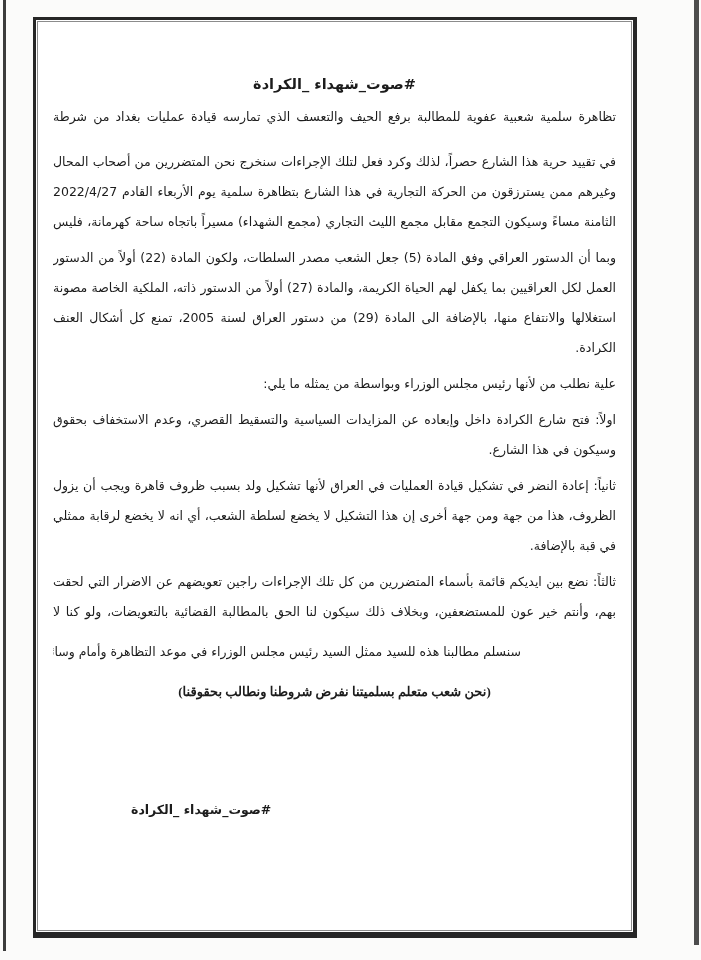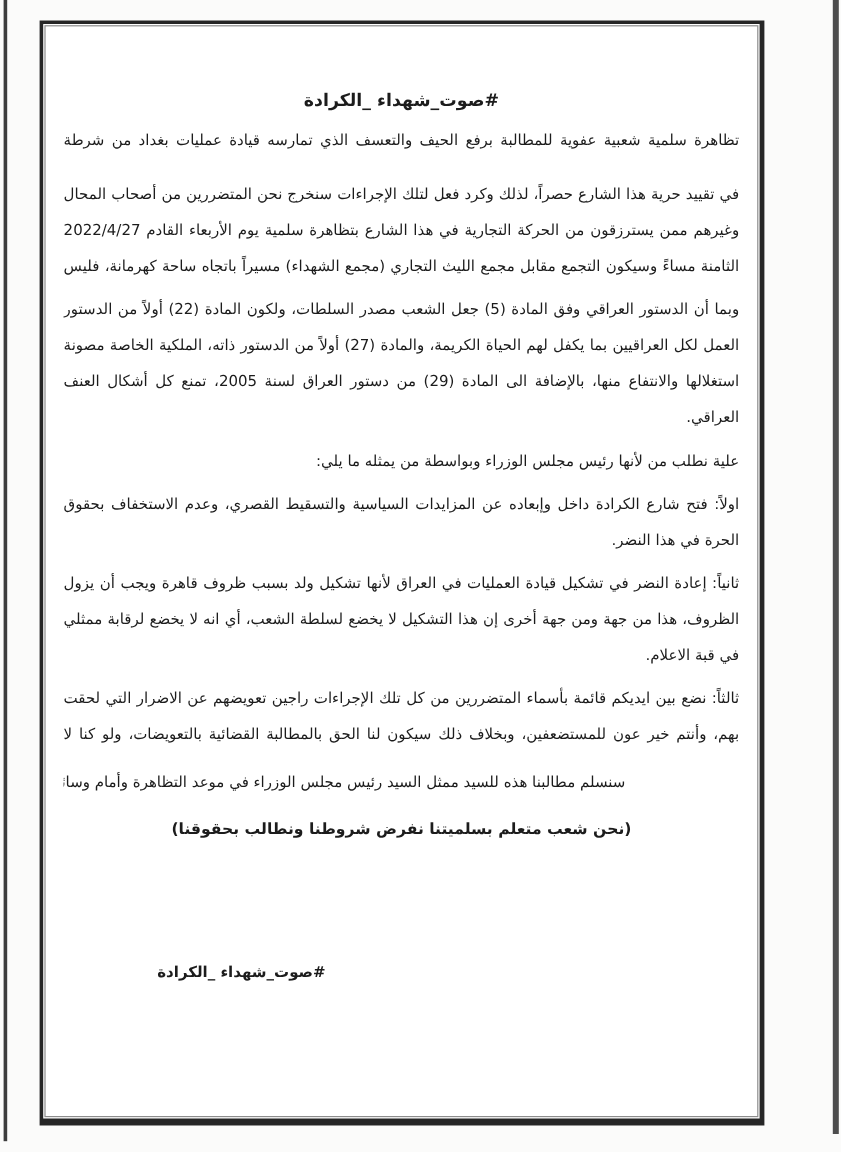--- a/index.html
+++ b/index.html
@@ -32,21 +32,21 @@
   }
   .j{ text-align:justify;text-align-last:justify;white-space:normal; }
   .end{ text-align:right;text-align-last:right; }
   .center{ text-align:center;text-align-last:center; }
   .title{
     height:24px;line-height:24px;font-weight:bold;font-size:14.5px;
     text-align:center;text-align-last:center;
   }
   .mt6{margin-top:6px;} .mt10{margin-top:10px;} .mt15{margin-top:15px;} .mt90{margin-top:90px;}
   .closing{ padding-right:95px; }
-  .slogan{ font-weight:bold;font-size:13px; }
+  .slogan{ font-weight:bold;font-size:13px;font-family:Liberation Serif, serif; }
   .hash-bottom{
     height:26px;line-height:26px;font-weight:bold;font-size:12.5px;
     text-align:left;text-align-last:left;padding-left:78px;
   }
 </style>
 </head>
 <body>
 
 <div class="edge-left"></div>
 <div class="edge-right"></div>
@@ -59,30 +59,30 @@
 
       <div class="line j mt6">تظاهرة سلمية شعبية عفوية للمطالبة برفع الحيف والتعسف الذي تمارسه قيادة عمليات بغداد من شرطة اتحادية ومرور ،</div>
 
       <div class="line j mt15">في تقييد حرية هذا الشارع حصراً، لذلك وكرد فعل لتلك الإجراءات سنخرج نحن المتضررين من أصحاب المحال التجارية</div>
       <div class="line j">وغيرهم ممن يسترزقون من الحركة التجارية في هذا الشارع بتظاهرة سلمية يوم الأربعاء القادم 2022/4/27 في الساعة</div>
       <div class="line j">الثامنة مساءً وسيكون التجمع مقابل مجمع الليث التجاري (مجمع الشهداء) مسيراً باتجاه ساحة كهرمانة، فليس من سلطان</div>
 
       <div class="line j mt6">وبما أن الدستور العراقي وفق المادة (5) جعل الشعب مصدر السلطات، ولكون المادة (22) أولاً من الدستور تكفل حق</div>
       <div class="line j">العمل لكل العراقيين بما يكفل لهم الحياة الكريمة، والمادة (27) أولاً من الدستور ذاته، الملكية الخاصة مصونة في</div>
       <div class="line j">استغلالها والانتفاع منها، بالإضافة الى المادة (29) من دستور العراق لسنة 2005، تمنع كل أشكال العنف والتعسف في</div>
-      <div class="line end">العراقي.</div>
+      <div class="line end">الكرادة.</div>
 
       <div class="line end mt6">علية نطلب من لأنها رئيس مجلس الوزراء وبواسطة من يمثله ما يلي:</div>
 
       <div class="line j mt6">اولاً: فتح شارع الكرادة داخل وإبعاده عن المزايدات السياسية والتسقيط القصري، وعدم الاستخفاف بحقوق أصحاب المهن</div>
-      <div class="line end">الحرة في هذا النضر.</div>
+      <div class="line end">وسيكون في هذا الشارع.</div>
 
       <div class="line j mt6">ثانياً: إعادة النضر في تشكيل قيادة العمليات في العراق لأنها تشكيل ولد بسبب ظروف قاهرة ويجب أن يزول بزوال تلك</div>
       <div class="line j">الظروف، هذا من جهة ومن جهة أخرى إن هذا التشكيل لا يخضع لسلطة الشعب، أي انه لا يخضع لرقابة ممثلي الشعب</div>
-      <div class="line end">في قبة الاعلام.</div>
+      <div class="line end">في قبة بالإضافة.</div>
 
       <div class="line j mt6">ثالثاً: نضع بين ايديكم قائمة بأسماء المتضررين من كل تلك الإجراءات راجين تعويضهم عن الاضرار التي لحقت</div>
       <div class="line j">بهم، وأنتم خير عون للمستضعفين، وبخلاف ذلك سيكون لنا الحق بالمطالبة القضائية بالتعويضات، ولو كنا لا نرضى</div>
 
       <div class="line end closing mt10">سنسلم مطالبنا هذه للسيد ممثل السيد رئيس مجلس الوزراء في موعد التظاهرة وأمام وسائل الاعلام كافة.</div>
 
       <div class="line center slogan mt10">(نحن شعب متعلم بسلميتنا نفرض شروطنا ونطالب بحقوقنا)</div>
 
       <div class="hash-bottom mt90">#صوت_شهداء _الكرادة</div>
 

